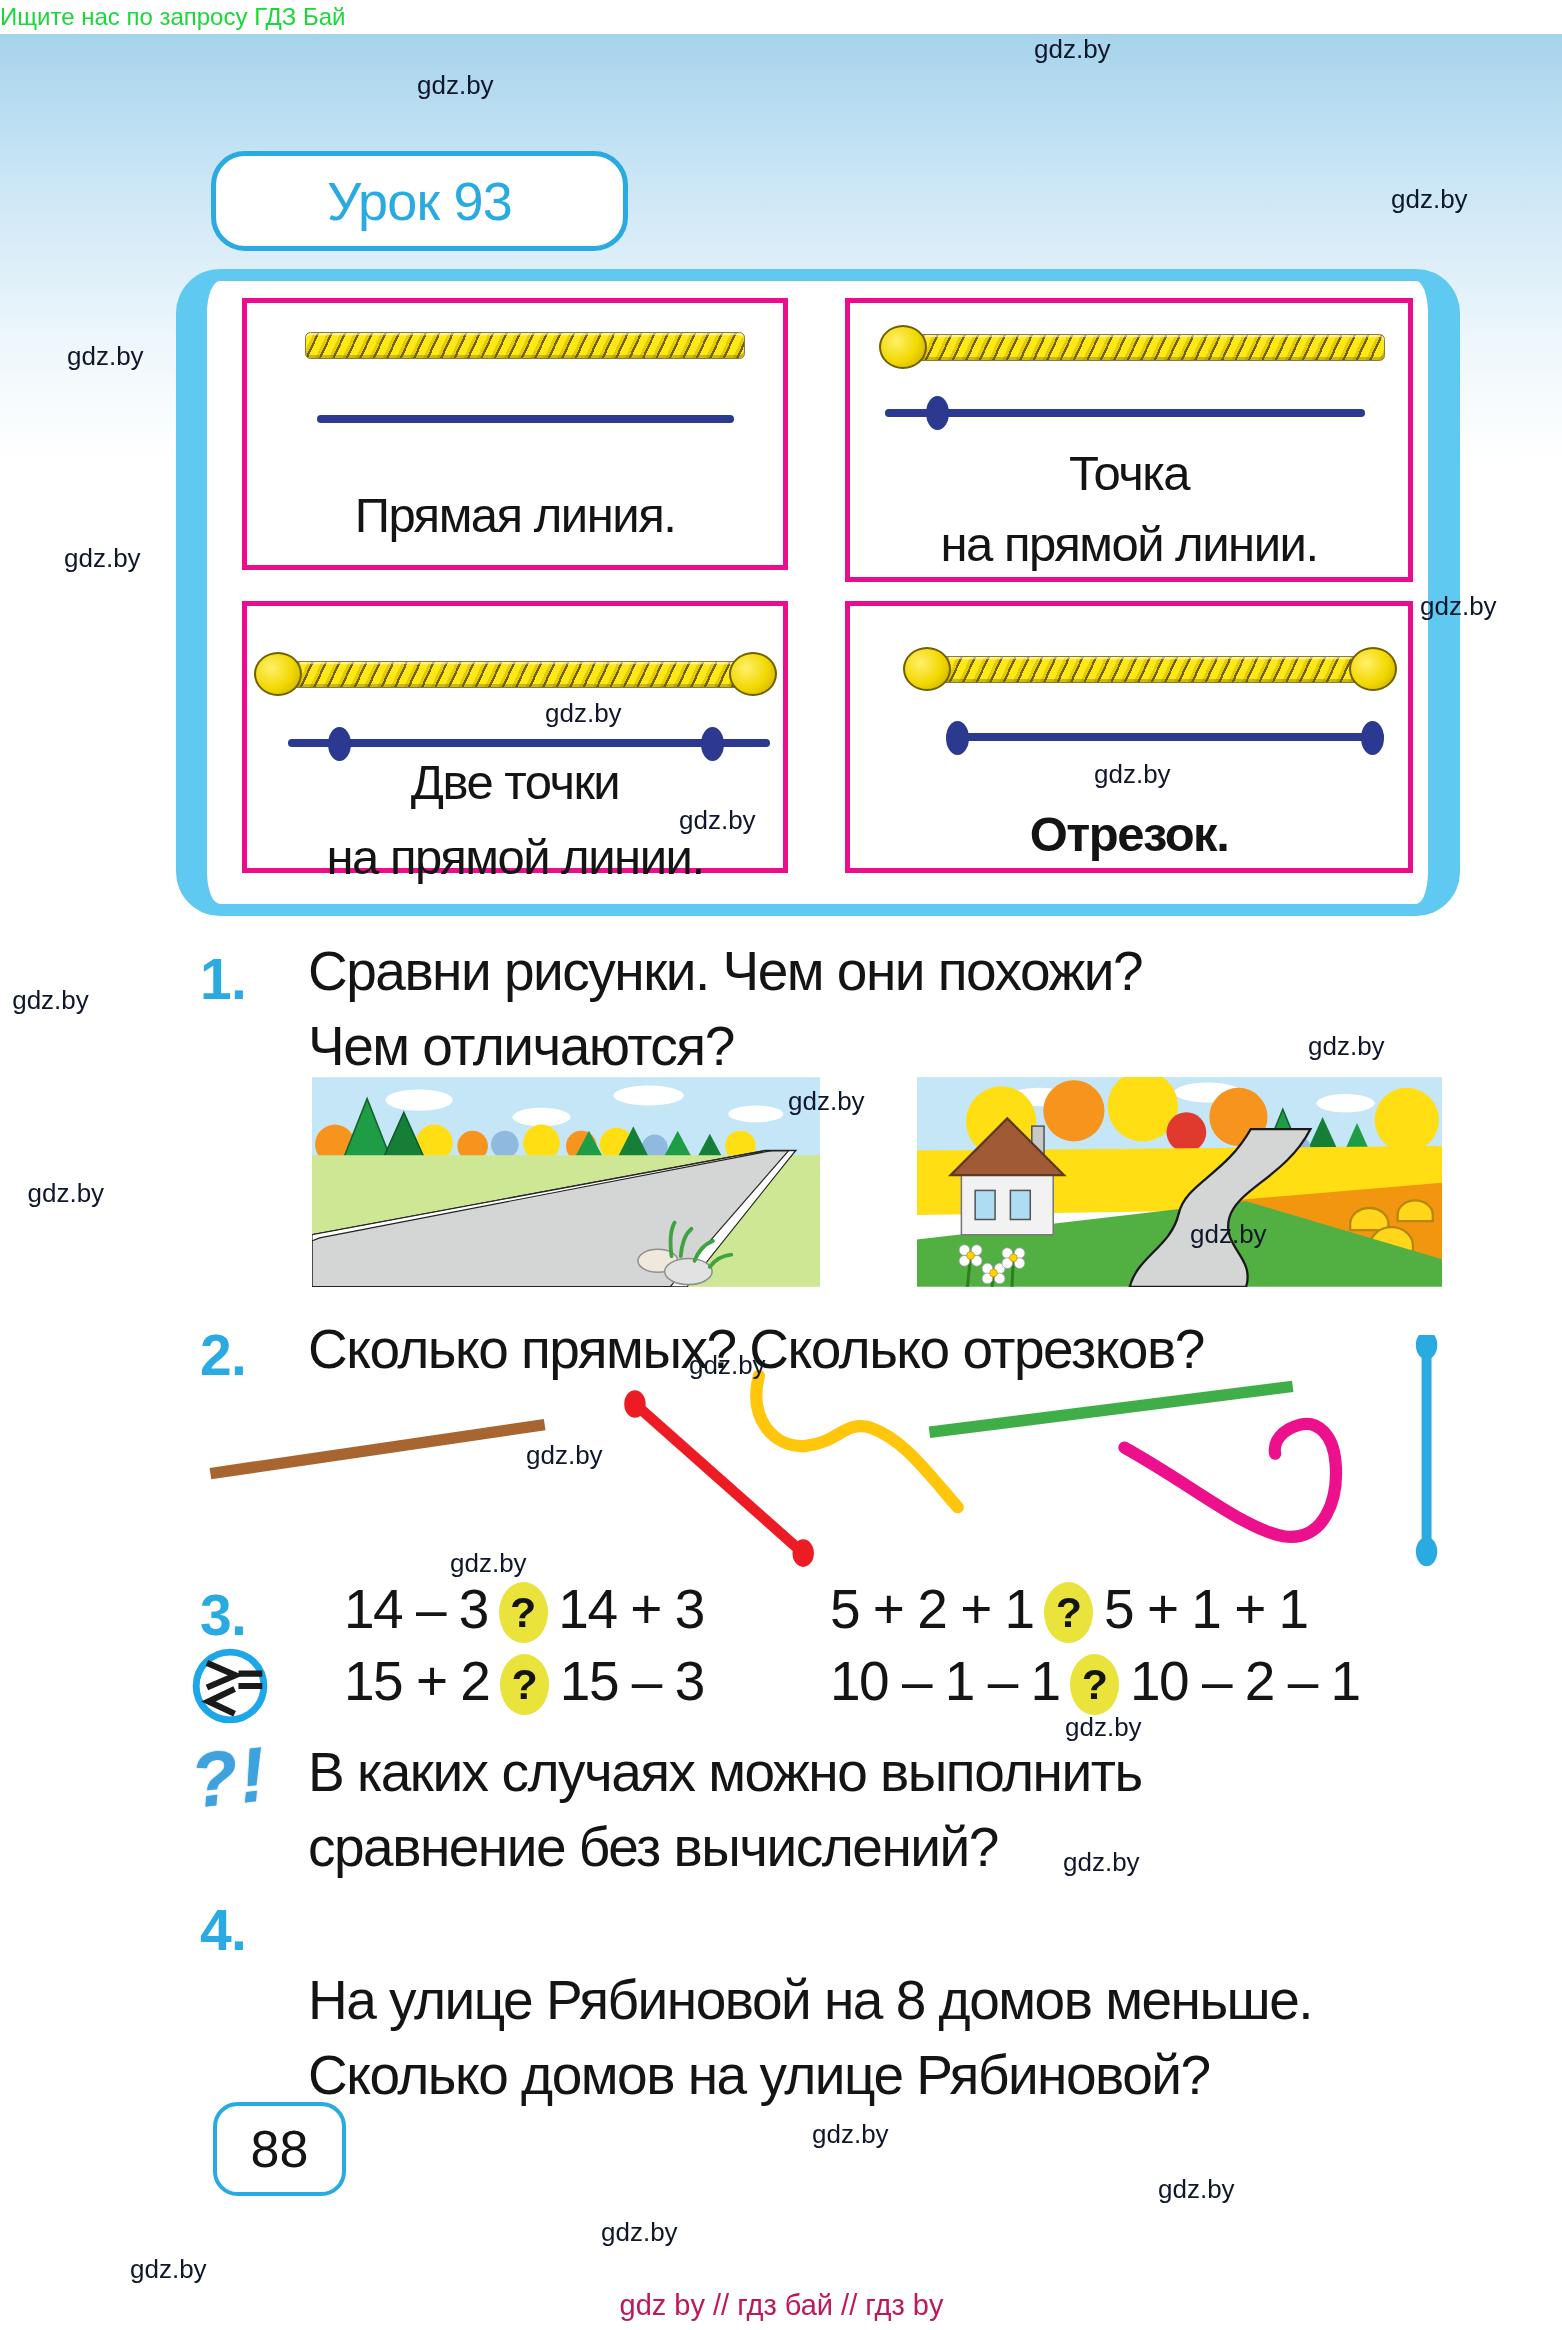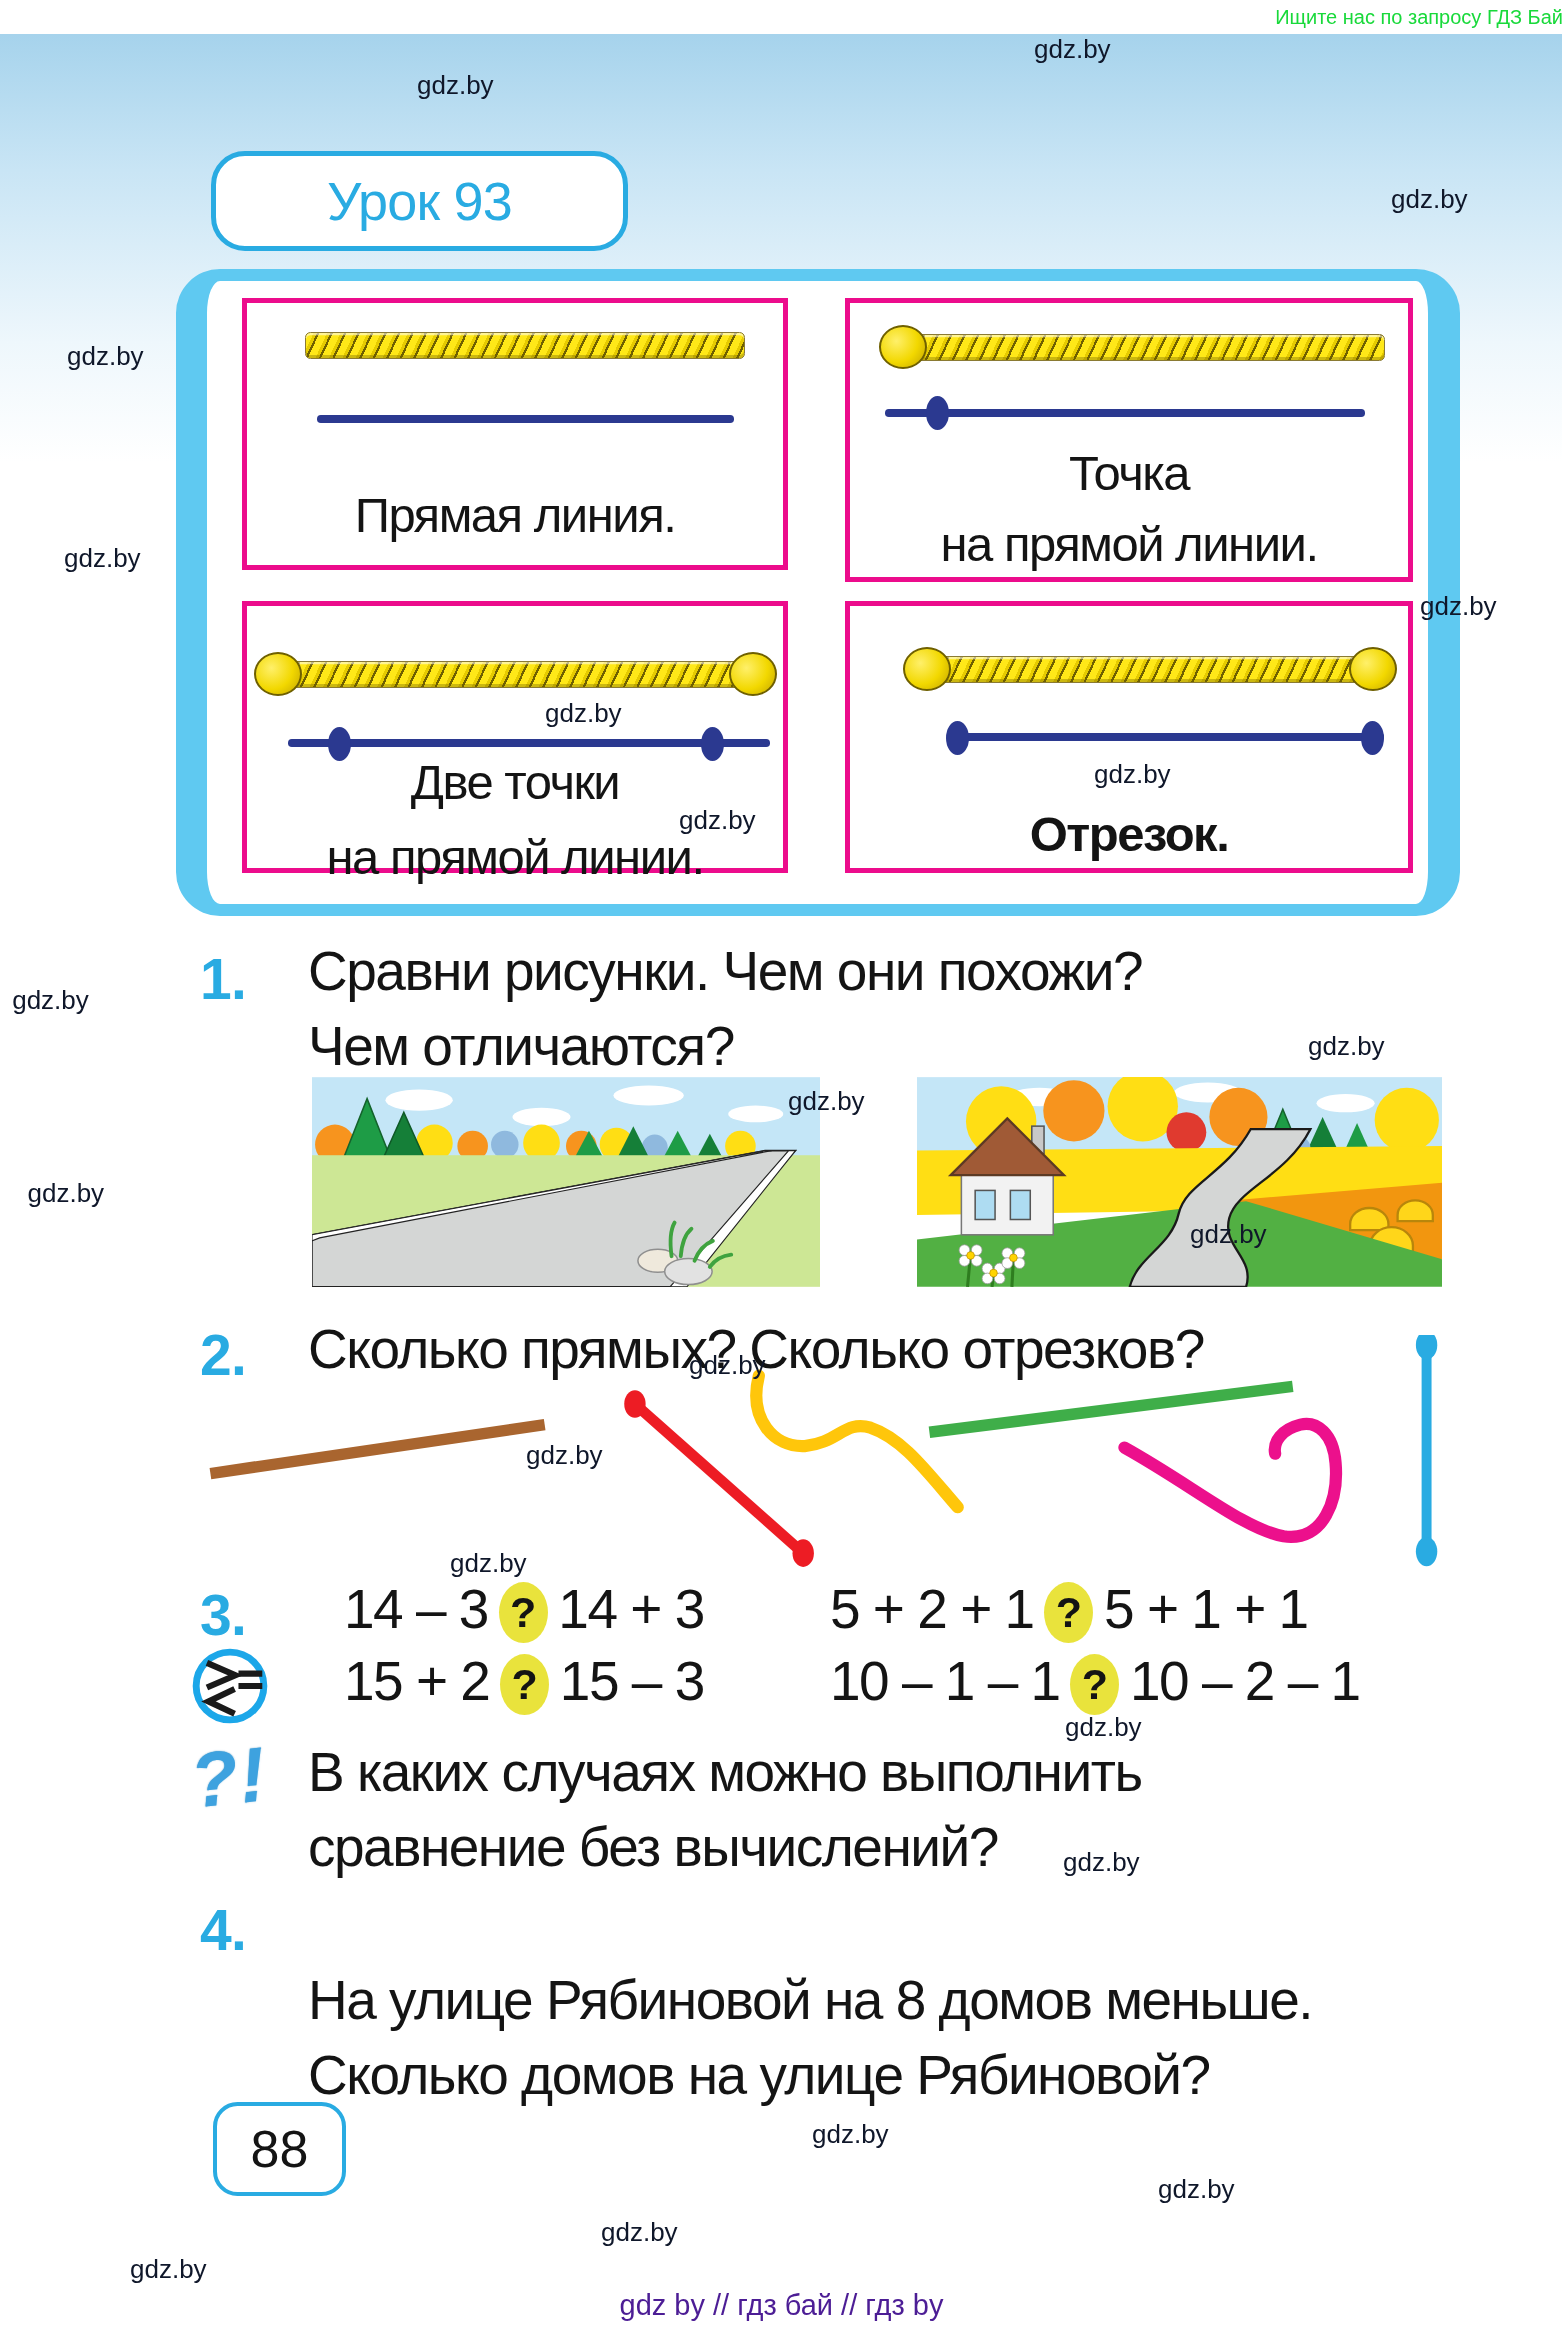--- a/index.html
+++ b/index.html
@@ -1,21 +1,21 @@
 <!DOCTYPE html>
 <html style="font-size:12.2px"><head>
 <meta charset="utf-8">
 <style>
   html,body{margin:0;padding:0;background:#fff;}
   .page{position:relative;width:1563px;height:2330px;background:#ffffff;overflow:hidden;
         font-family:"Liberation Sans","DejaVu Sans",sans-serif;color:#141414;}
   .abs{position:absolute;}
   
-  .banner{left:0;top:0;width:1563px;height:41px;background:#ffffff;text-align:right;
-          font-size:20px;line-height:34px;color:#18d93a;font-weight:400;}
+  .banner{left:0;top:0;width:1563px;height:41px;background:#ffffff;text-align:left;
+          font-size:24px;line-height:34px;color:#18d93a;font-weight:400;}
   
   .sky{left:0;top:34px;width:1563px;height:428px;
        background:linear-gradient(180deg,#a6d3ec 0%,#c9e5f5 32%,#eef7fc 72%,#ffffff 100%);}
   
   .wm{position:absolute;font-size:26px;color:#0f172a;letter-spacing:0;white-space:nowrap;}
   
   .lesson-badge{left:211px;top:151px;width:407px;height:90px;background:#ffffff;
       border:5.4px solid #29abe2;border-radius:34px;display:flex;align-items:center;justify-content:center;
       font-size:54px;color:#29abe2;letter-spacing:-0.8px;}
   
@@ -40,21 +40,21 @@
   .task-num{position:absolute;font-size:57px;font-weight:700;color:#29abe2;letter-spacing:-0.8px;}
   .t-line{position:absolute;font-size:55px;letter-spacing:-1.5px;color:#141414;white-space:nowrap;}
   .expr-row{position:absolute;display:flex;align-items:center;font-size:55px;letter-spacing:-1.5px;white-space:nowrap;margin-left:36px;}
   .q-oval{display:inline-flex;width:49px;height:61px;margin:0 10.7px;background:#e9e33c;border-radius:50%;
       align-items:center;justify-content:center;font-size:43px;font-weight:700;color:#141414;transform:translateY(3.1px);letter-spacing:0;}
   .qx-icon{position:absolute;font-size:77px;font-weight:700;font-style:italic;color:#3ea2df;
       transform:rotate(-6deg);text-shadow:1.5px 1.5px 0 rgba(255,255,255,.6),0 0 1.5px #1f7fb8;letter-spacing:1.5px;}
   
   .page-badge{left:213px;top:2102px;width:125px;height:86px;border:4.6px solid #29abe2;border-radius:24.5px;
       display:flex;align-items:center;justify-content:center;font-size:52px;color:#141414;background:#fff;}
-  .footer{left:0;top:2289px;width:1563px;text-align:center;font-size:29px;color:#4c1d95;letter-spacing:0;}
+  .footer{left:0;top:2289px;width:1563px;text-align:center;font-size:29px;color:#be185d;letter-spacing:0;}
 </style>
 </head>
 <body>
 
 <div class="page">
 
   <div class="abs banner">Ищите нас по запросу ГДЗ Бай</div>
 
   <div class="abs sky"></div>
 

